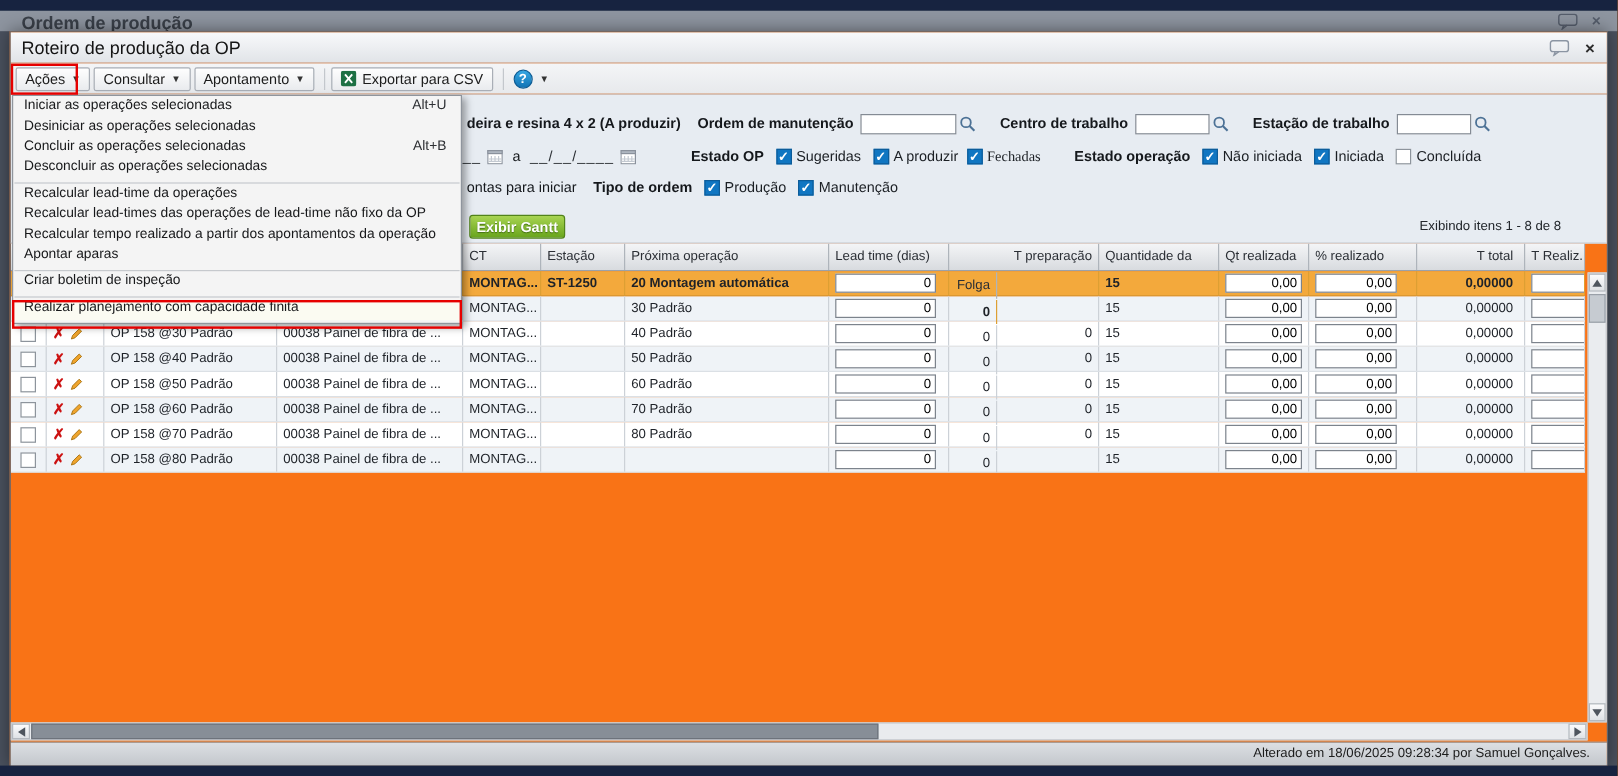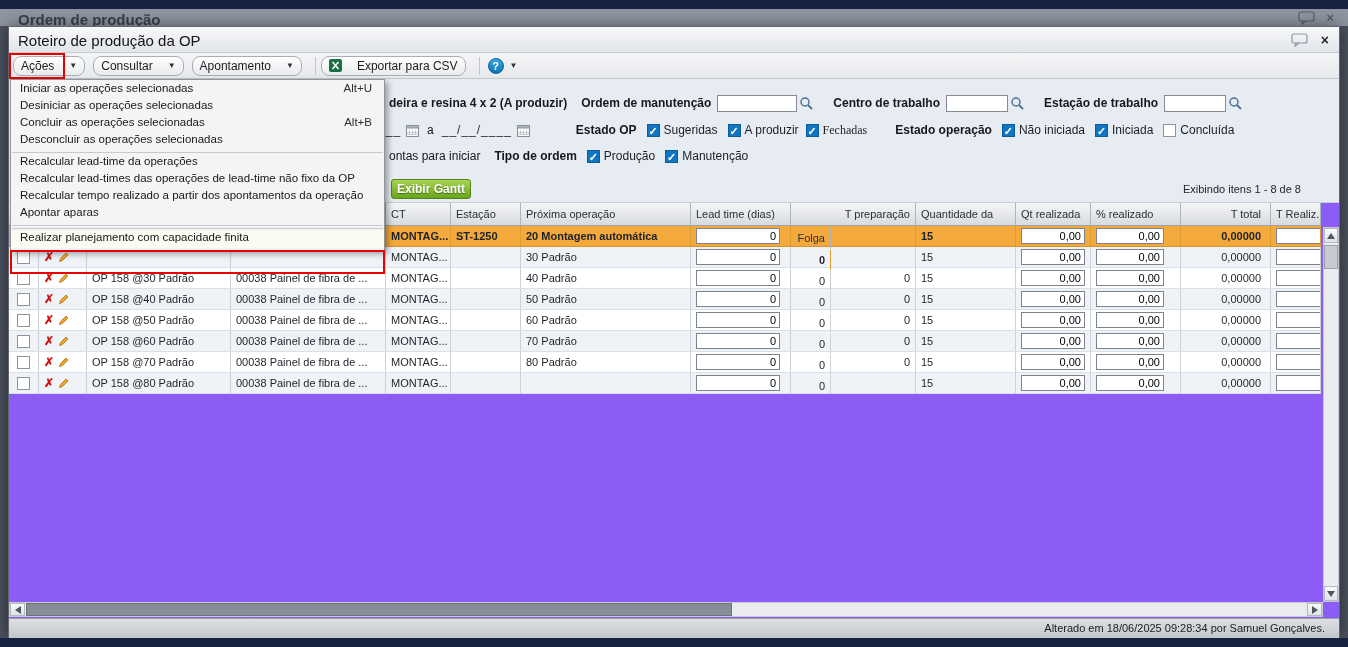--- a/index.html
+++ b/index.html
@@ -8,29 +8,29 @@
 
   
   .top-strip   { position:absolute; left:0; top:0; width:1348px; height:9px; background:#172340; }
   .bottom-strip{ position:absolute; left:0; top:638px; width:1348px; height:9px; background:#172340; }
   .bg-titlebar { position:absolute; left:0; top:9px; width:1348px; height:17px; background:#8e95a0; overflow:hidden; }
   .bg-title { position:absolute; left:18px; top:2px; font-size:15px; font-weight:bold; color:#3a4049; }
   .bg-icons { position:absolute; right:14px; top:9px; height:17px; display:flex; align-items:center; gap:10px; color:#565e6c; }
   .bg-icons .x { font-size:13px; font-weight:bold; line-height:13px; }
 
   
-  .modal { position:absolute; left:8px; top:26px; width:1332px; height:612px; background:#8b5cf6; border:1px solid #61666f; box-shadow:0 0 14px rgba(0,0,0,.45); }
+  .modal { position:absolute; left:8px; top:26px; width:1332px; height:612px; background:#f97316; border:1px solid #61666f; box-shadow:0 0 14px rgba(0,0,0,.45); }
   .mtitle { position:absolute; left:0; top:0; width:100%; height:26px; background:linear-gradient(#f8f9fb,#e1e4e8); border-bottom:1px solid #c7cbd1; }
   .mtitle .t { position:absolute; left:9px; top:5px; font-size:15px; color:#141414; }
   .mtitle .icons { position:absolute; right:10px; top:5px; display:flex; align-items:center; gap:12px; }
   .mtitle .x { font-size:14px; font-weight:bold; color:#2c2c2c; cursor:default; }
 
   
   .toolbar { position:absolute; left:0; top:26px; width:100%; height:26px; background:linear-gradient(#f4f5f7,#e7e9ec); border-bottom:1px solid #c2c6cb; display:flex; align-items:center; padding-left:4px; }
-  .tbtn { display:inline-flex; align-items:center; gap:15px; height:20px; padding:0 7px; margin-right:8px; border:1px solid #a9aeb6; border-radius:8px; background:linear-gradient(#fefefe,#e9ebee); font-size:12px; color:#1c1c1c; cursor:default; }
+  .tbtn { display:inline-flex; align-items:center; gap:5px; height:20px; padding:0 7px; margin-right:3px; border:1px solid #a9aeb6; border-radius:2px; background:linear-gradient(#fefefe,#e9ebee); font-size:12px; color:#1c1c1c; cursor:default; }
   .dd { font-size:8px; color:#333; }
   .tsep { width:1px; height:18px; background:#c3c7cc; margin:0 5px; }
   .helpc { width:16px; height:16px; border-radius:50%; background:linear-gradient(#35a7e3,#1173b4); border:1px solid #0d5c94; color:#fff; font-weight:bold; font-size:11px; text-align:center; line-height:14px; margin-left:3px; }
 
   
   .fpanel { position:absolute; left:0; top:52px; width:100%; height:124px; background:#e7ecf2; border-bottom:1px solid #c9ced4; }
   .frow { position:absolute; display:flex; align-items:center; height:20px; white-space:nowrap; }
   .frow1 { left:380px; top:14px; }
   .frow2 { left:322px; top:41px; }
   .frow3 { left:380px; top:67px; }
@@ -569,20 +569,24 @@
       </div>
     <div class="mi">
         <span class="mi-label">Recalcular tempo realizado a partir dos apontamentos da operação</span>
         <span class="mi-sc"></span>
       </div>
     <div class="mi">
         <span class="mi-label">Apontar aparas</span>
         <span class="mi-sc"></span>
       </div>
     <div class="msep"></div>
+    <div class="mi">
+        <span class="mi-label">Criar boletim de inspeção</span>
+        <span class="mi-sc"></span>
+      </div>
     <div class="msep"></div>
     <div class="mi hl">
         <span class="mi-label">Realizar planejamento com capacidade finita</span>
         <span class="mi-sc"></span>
       </div>
   </div>
 
   <div class="ann ann-acoes"></div>
   <div class="ann ann-menu"></div>
 

